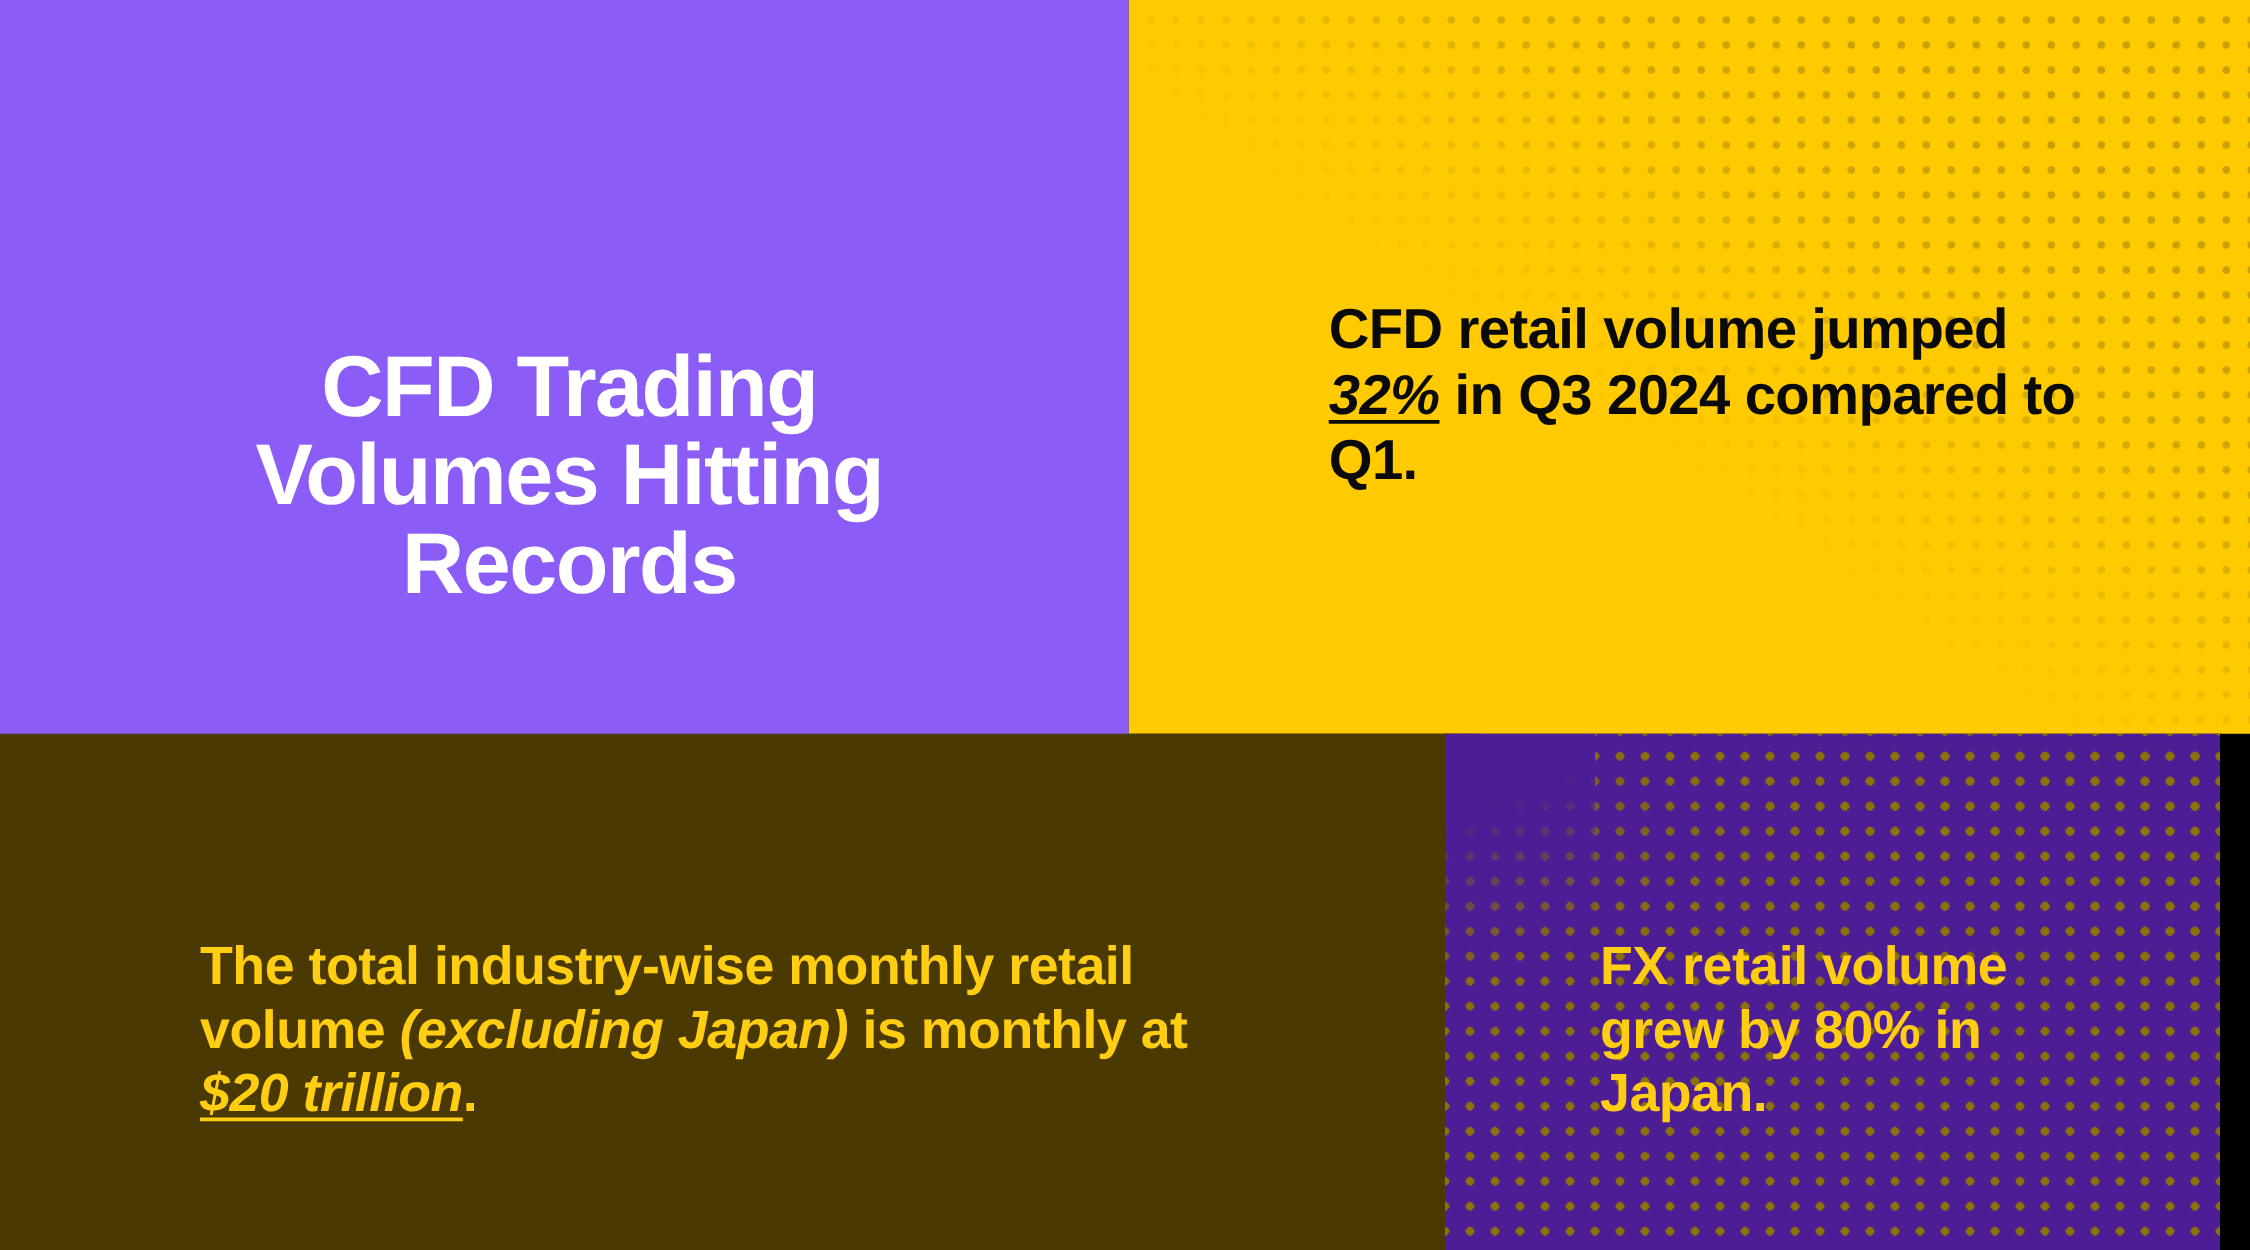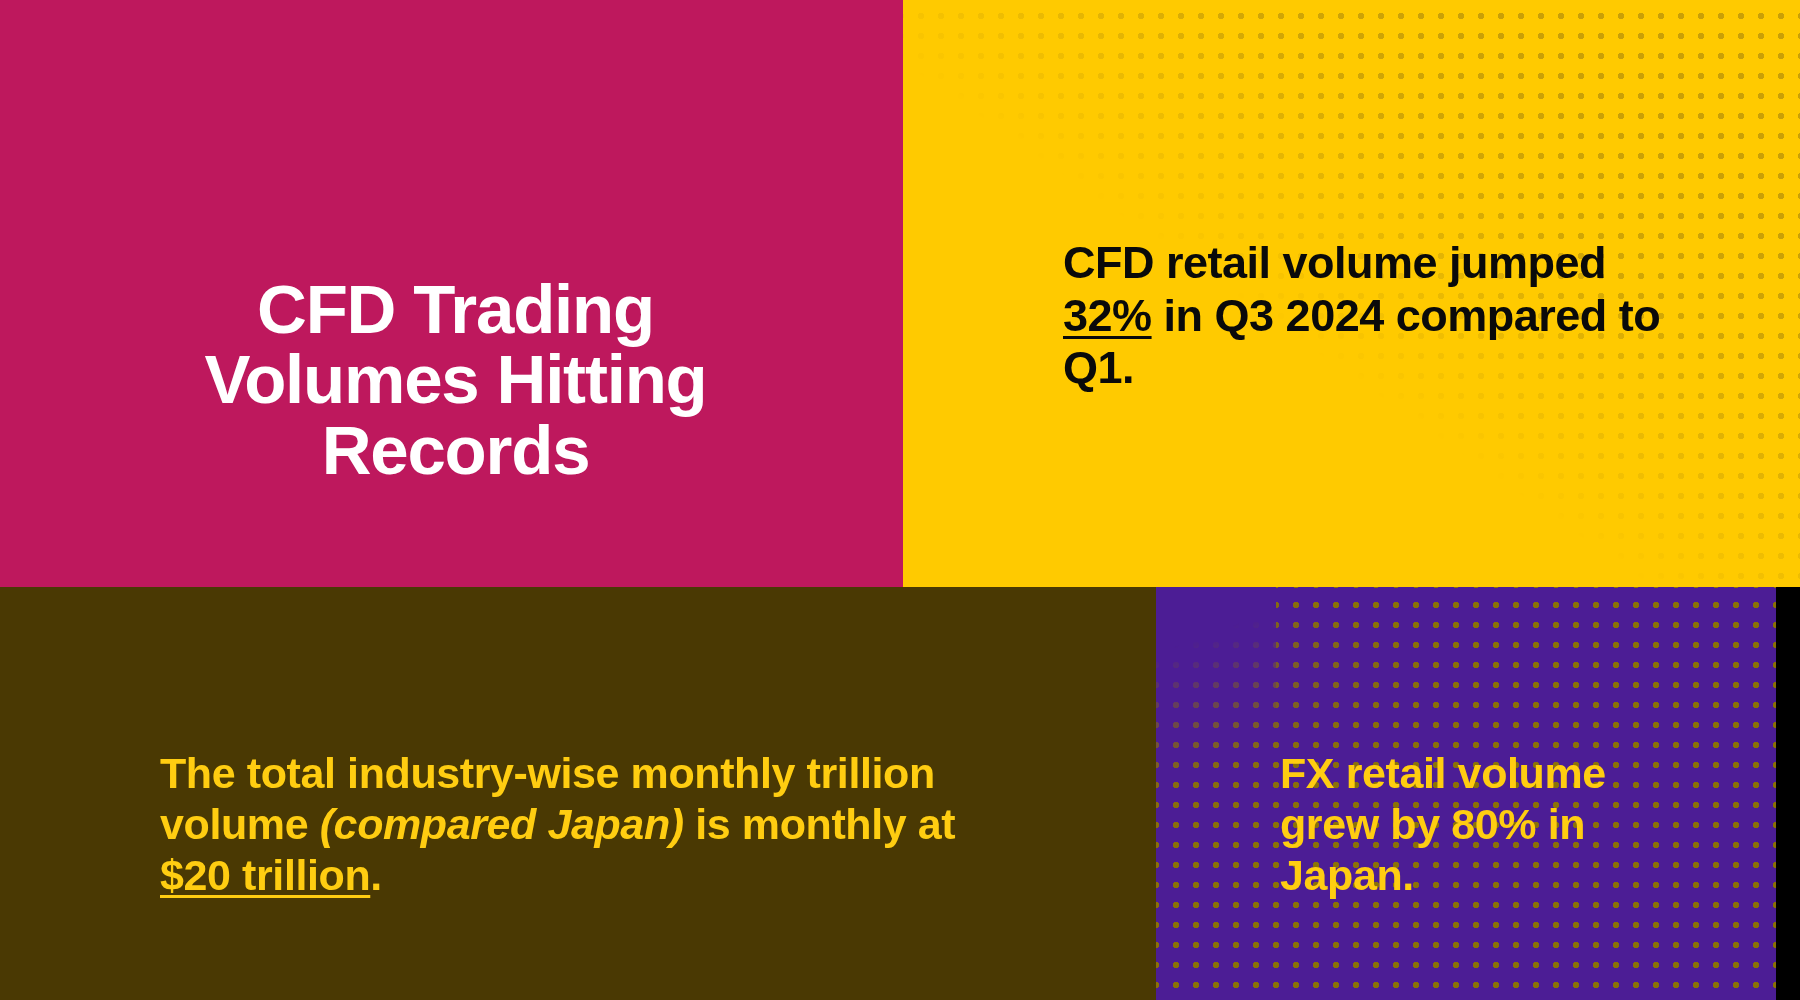--- a/index.html
+++ b/index.html
@@ -22,21 +22,21 @@
     overflow: hidden;
     box-sizing: border-box;
   }
 
   
   #panel-title {
     left: 0;
     top: 0;
     width: 903px;
     height: 761px;
-    background: #be185d;
+    background: #8b5cf6;
     display: flex;
     align-items: center;
     justify-content: center;
   }
   #panel-title .headline {
     color: #ffffff;
     font-size: 69px;
     line-height: 1.02;
     font-weight: bold;
     text-align: center;
@@ -131,20 +131,21 @@
     width: 400px;
     color: #ffcd11;
     font-size: 43px;
     line-height: 1.19;
     font-weight: bold;
     letter-spacing: -0.4px;
   }
 
   
   .em-underline {
+    font-style: italic;
     text-decoration: underline;
     text-underline-offset: 5px;
     text-decoration-thickness: 3px;
   }
   .em-italic {
     font-style: italic;
   }
 </style>
 </head>
 <body>
@@ -156,21 +157,21 @@
 Volumes Hitting
 Records</h1>
   </section>
 
   <section class="panel" id="panel-stat-q3">
     <div class="dotlayer"></div>
     <p class="stat-text"><span>CFD retail volume jumped </span><span class="em-underline">32%</span><span> in Q3 2024 compared to Q1.</span></p>
   </section>
 
   <section class="panel" id="panel-stat-volume">
-    <p class="stat-text-inner"><span>The total industry-wise monthly trillion volume </span><span class="em-italic">(compared Japan)</span><span> is monthly at </span><span class="em-underline">$20 trillion</span><span>.</span></p>
+    <p class="stat-text-inner"><span>The total industry-wise monthly retail volume </span><span class="em-italic">(excluding Japan)</span><span> is monthly at </span><span class="em-underline">$20 trillion</span><span>.</span></p>
   </section>
 
   <section class="panel" id="panel-stat-fx">
     <div class="dotlayer"></div>
     <div class="dotlayer-corner"></div>
     <p class="stat-text">FX retail volume grew by 80% in Japan.</p>
   </section>
 
 </div>
 

